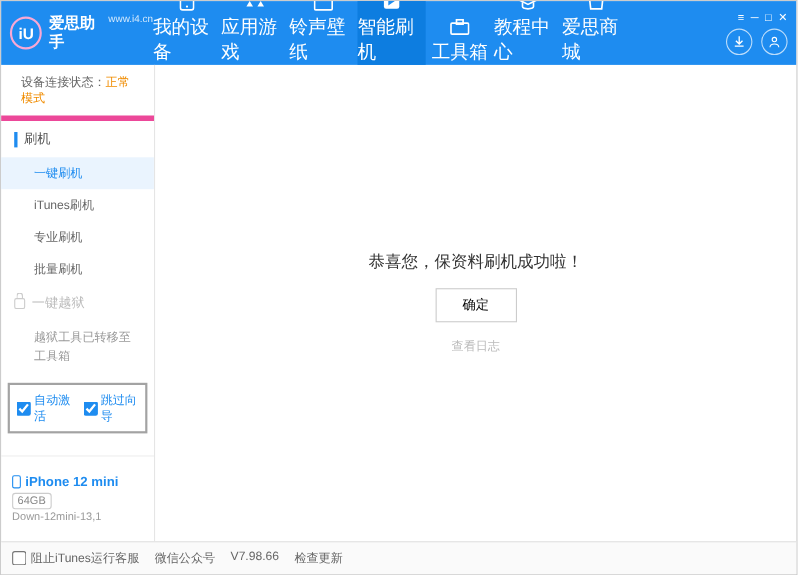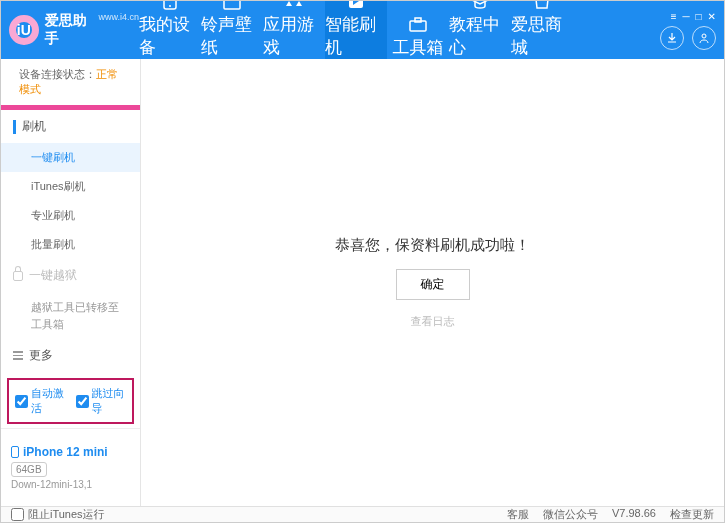--- a/index.html
+++ b/index.html
@@ -1,60 +1,60 @@
 <!DOCTYPE html>
 <html><head>
 <meta charset="utf-8">
 <style>
 *{margin:0;padding:0;box-sizing:border-box;font-family:"Microsoft YaHei",Arial,sans-serif}
 body{width:725px;height:523px;border:1px solid #ccc;display:flex;flex-direction:column;font-size:12px;color:#333;overflow:hidden}
 .header{background:#1e8cf0;height:58px;display:flex;align-items:center;color:#fff;padding:0 8px}
 .logo-area{display:flex;align-items:center;gap:6px;width:130px}
-.logo-circle{width:30px;height:30px;border-radius:50%;border:7px solid #f9a8d4;display:flex;align-items:center;justify-content:center;font-weight:bold;font-size:14px}
+.logo-circle{width:30px;height:30px;border-radius:50%;border:2px solid #f9a8d4;display:flex;align-items:center;justify-content:center;font-weight:bold;font-size:14px}
 .logo-text{display:flex;flex-direction:row}
 .logo-text .t1{font-size:14px;font-weight:bold}
 .logo-text .t2{font-size:9px;opacity:.8}
 .nav{display:flex;flex:1;height:100%}
 .nav-item{width:62px;display:flex;flex-direction:column;align-items:center;justify-content:flex-end;gap:3px;cursor:pointer;font-size:17px}
 .nav-item.active{background:#0d7de0}
 .nav-icon{width:20px;height:18px;display:flex;align-items:center;justify-content:center}
 .hdr-right{display:flex;align-items:center;gap:6px;font-size:10px}
 .circle-btn{width:24px;height:24px;border-radius:50%;border:1px solid rgba(255,255,255,.7);display:flex;align-items:center;justify-content:center}
 .body{flex:1;display:flex;min-height:0}
 .sidebar{width:140px;border-right:1px solid #e5e5e5;display:flex;flex-direction:column}
 .status-bar{padding:8px 18px;border-bottom:5px solid #ec4899;font-size:11px;color:#666}
 .status-bar .mode{color:#f08c00}
 .tree{flex:1;overflow:auto}
 .cat{display:flex;align-items:center;gap:6px;padding:8px 12px;color:#555;font-size:12px}
 .cat .bar{width:3px;height:14px;background:#1e8cf0}
 .cat.locked{color:#bbb}
 .item{padding:7px 12px 7px 30px;color:#666;font-size:11px;cursor:pointer}
 .item.active{color:#1e8cf0;background:#eaf4fe}
 .item.note{color:#999;line-height:1.5}
-.checks{border:2px solid #be185d;margin:4px 6px;padding:6px;display:flex;gap:10px;font-size:11px}
+.checks{border:2px solid #a3a3a3;margin:20px 6px;padding:6px;display:flex;gap:10px;font-size:11px}
 .checks label{display:flex;align-items:center;gap:3px;color:#1e8cf0}
 .checks input{accent-color:#1e8cf0}
 .device{padding:16px 10px;border-top:1px solid #eee}
 .device .name{color:#1e8cf0;font-weight:bold;display:flex;align-items:center;gap:4px}
 .device .badge{border:1px solid #ccc;border-radius:3px;padding:1px 4px;font-size:10px;color:#888;display:inline-block;margin-top:3px}
 .device .sub{color:#999;font-size:10px;margin-top:2px}
 .main{flex:1;display:flex;flex-direction:column;align-items:center;justify-content:center;gap:14px;position:relative}
 .phone-img{width:150px;height:170px;position:relative;display:flex;align-items:center;justify-content:center}
 .sunburst{position:absolute;width:170px;height:170px;border-radius:50%;background:conic-gradient(#ffd54a 0 15deg,#ffe27a 15deg 30deg,#ffd54a 30deg 45deg,#ffe27a 45deg 60deg,#ffd54a 60deg 75deg,#ffe27a 75deg 90deg,#ffd54a 90deg 105deg,#ffe27a 105deg 120deg,#ffd54a 120deg 135deg,#ffe27a 135deg 150deg,#ffd54a 150deg 165deg,#ffe27a 165deg 180deg,#ffd54a 180deg 195deg,#ffe27a 195deg 210deg,#ffd54a 210deg 225deg,#ffe27a 225deg 240deg,#ffd54a 240deg 255deg,#ffe27a 255deg 270deg,#ffd54a 270deg 285deg,#ffe27a 285deg 300deg,#ffd54a 300deg 315deg,#ffe27a 315deg 330deg,#ffd54a 330deg 345deg,#ffe27a 345deg 360deg)}
 .phone{position:relative;width:80px;height:140px;background:#fff;border-radius:12px;box-shadow:0 4px 12px rgba(0,0,0,.2)}
 .phone::before{content:"";position:absolute;top:8px;left:8px;right:8px;bottom:18px;background:#cfe8fb;border-radius:4px}
 .phone::after{content:"";position:absolute;bottom:6px;left:50%;transform:translateX(-50%);width:10px;height:10px;border:1px solid #ccc;border-radius:50%}
 .ribbon{position:absolute;bottom:30px;background:#ffb300;color:#fff;font-weight:900;font-size:20px;padding:3px 18px;letter-spacing:2px;font-style:italic;box-shadow:0 2px 4px rgba(0,0,0,.2)}
 .ribbon::before,.ribbon::after{content:"";position:absolute;top:4px;width:0;height:0;border:13px solid #e69c00}
 .ribbon::before{left:-18px;border-left-color:transparent}
 .ribbon::after{right:-18px;border-right-color:transparent}
 .msg{font-size:15px;color:#333}
 .ok-btn{border:1px solid #ccc;background:#fff;padding:6px 24px;font-size:12px;cursor:pointer}
 .log-link{color:#bbb;font-size:11px;cursor:pointer}
-.footer{height:16px;border-top:1px solid #e0e0e0;display:flex;align-items:center;justify-content:space-between;padding:0 10px;font-size:11px;color:#666;background:#fafafa}
+.footer{height:30px;border-top:1px solid #e0e0e0;display:flex;align-items:center;padding:0 10px;font-size:11px;color:#666;background:#fafafa}
 .footer .left{display:flex;align-items:center;gap:4px}
 .footer .right{display:flex;gap:14px}
 .lock-icon{width:10px;height:10px;border:1.5px solid #ccc;border-radius:2px;position:relative;display:inline-block}
 .lock-icon::before{content:"";position:absolute;top:-6px;left:1px;width:4px;height:5px;border:1.5px solid #ccc;border-bottom:none;border-radius:3px 3px 0 0}
 .menu-icon{display:flex;flex-direction:column;gap:2px}
 .menu-icon span{width:10px;height:1.5px;background:#999}
 .phone-small{width:8px;height:12px;border:1.5px solid #1e8cf0;border-radius:2px;display:inline-block}
 </style>
 </head>
 <body>
@@ -72,34 +72,34 @@
         <div class="nav-icon">
           <svg width="14" height="18" viewBox="0 0 14 18">
             <rect x="1" y="1" width="12" height="16" rx="2" fill="none" stroke="#fff" stroke-width="1.5"></rect>
             <circle cx="7" cy="14" r="1" fill="#fff"></circle>
           </svg>
         </div>
         <span>我的设备</span>
       </div>
     <div class="nav-item">
         <div class="nav-icon">
+          <svg width="18" height="18" viewBox="0 0 18 18">
+            <path d="M9 2l3 5H6z M4 9l3 5H1z M14 9l3 5h-6z" fill="#fff"></path>
+          </svg>
+        </div>
+        <span>应用游戏</span>
+      </div>
+    <div class="nav-item">
+        <div class="nav-icon">
           <svg width="18" height="16" viewBox="0 0 18 16">
             <rect x="1" y="1" width="16" height="14" rx="1" fill="none" stroke="#fff" stroke-width="1.5"></rect>
             <rect x="4" y="4" width="4" height="3" fill="#fff"></rect>
           </svg>
         </div>
         <span>铃声壁纸</span>
-      </div>
-    <div class="nav-item">
-        <div class="nav-icon">
-          <svg width="18" height="18" viewBox="0 0 18 18">
-            <path d="M9 2l3 5H6z M4 9l3 5H1z M14 9l3 5h-6z" fill="#fff"></path>
-          </svg>
-        </div>
-        <span>应用游戏</span>
       </div>
     <div class="nav-item active">
         <div class="nav-icon">
           <svg width="18" height="18" viewBox="0 0 18 18">
             <rect x="2" y="2" width="14" height="14" rx="2" fill="#fff"></rect>
             <path d="M6 5l6 4-6 4z" fill="#1e8cf0"></path>
           </svg>
         </div>
         <span>智能刷机</span>
       </div>

